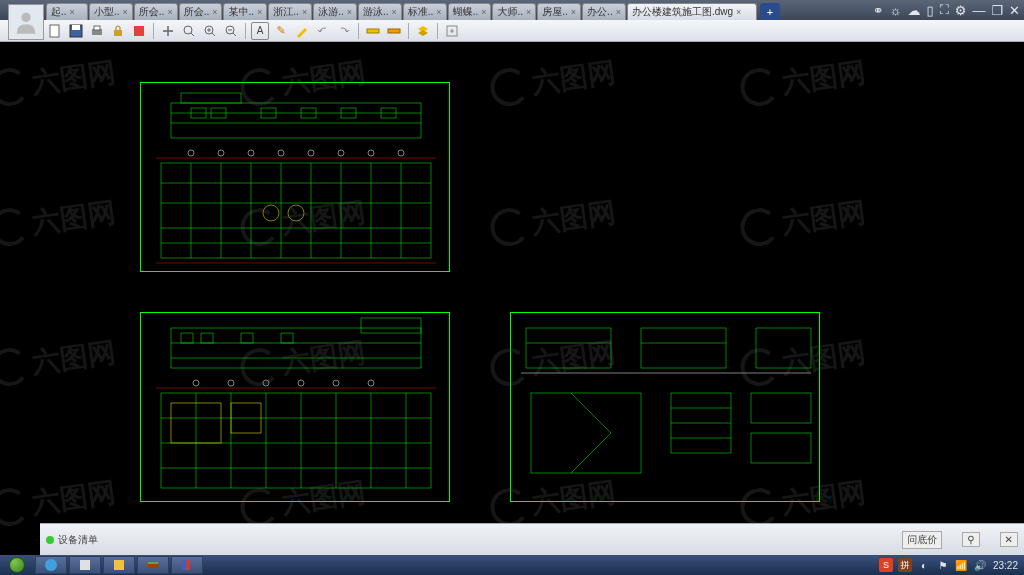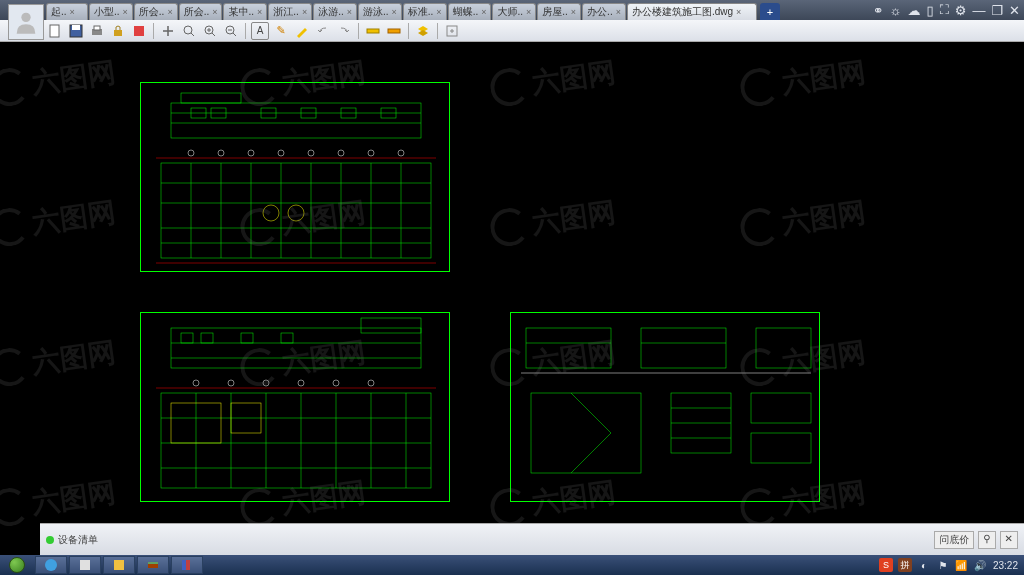--- a/index.html
+++ b/index.html
@@ -26,21 +26,21 @@
     .green-line { stroke: #00ff00; stroke-width: 0.5; fill: none; }
     .white-line { stroke: #fff; stroke-width: 0.5; fill: none; }
     .yellow-line { stroke: #ffff00; stroke-width: 0.5; fill: none; }
     .red-line { stroke: #ff0000; stroke-width: 0.5; fill: none; }
     
     .watermark { position: absolute; color: rgba(120,120,120,0.18); font-size: 28px; font-weight: bold; pointer-events: none; transform: rotate(-8deg); display: flex; align-items: center; gap: 4px; }
     .watermark::before { content: ""; width: 30px; height: 30px; border: 4px solid rgba(120,120,120,0.18); border-radius: 50%; border-right-color: transparent; display: inline-block; }
     
     .statusbar { position: absolute; bottom: 20px; left: 0; right: 0; height: 32px; background: linear-gradient(to bottom, #f0f2f6, #d8dce4); border-top: 1px solid #aaa; display: flex; align-items: center; padding: 0 6px; font-size: 10px; color: #444; margin-left: 40px; }
     .status-dot { width: 8px; height: 8px; background: #3c3; border-radius: 50%; margin-right: 4px; }
-    .status-right { margin-left: auto; display: flex; gap: 4px; }
+    .status-right { margin-left: auto; display: flex; align-items: center; gap: 20px; }
     .status-btn { padding: 1px 4px; border: 1px solid #aaa; background: #eee; cursor: pointer; font-size: 10px; }
     
     .taskbar { position: absolute; bottom: 0; left: 0; right: 0; height: 20px; background: linear-gradient(to bottom, #3a5078, #1a3050); display: flex; align-items: center; }
     .start-btn { width: 34px; height: 20px; display: flex; align-items: center; justify-content: center; cursor: pointer; }
     .start-orb { width: 16px; height: 16px; border-radius: 50%; background: radial-gradient(circle at 30% 30%, #7ec850, #3a8020); border: 1px solid #2a5010; }
     .task-item { width: 32px; height: 18px; margin: 0 1px; background: linear-gradient(to bottom, #5a7098, #3a5078); border: 1px solid #2a4060; display: flex; align-items: center; justify-content: center; cursor: pointer; }
     .tray { margin-left: auto; display: flex; align-items: center; gap: 5px; padding-right: 6px; color: #e0e4ec; font-size: 10px; }
     .tray-icon { cursor: pointer; width: 14px; height: 14px; display: flex; align-items: center; justify-content: center; }
   </style>
 </head>

